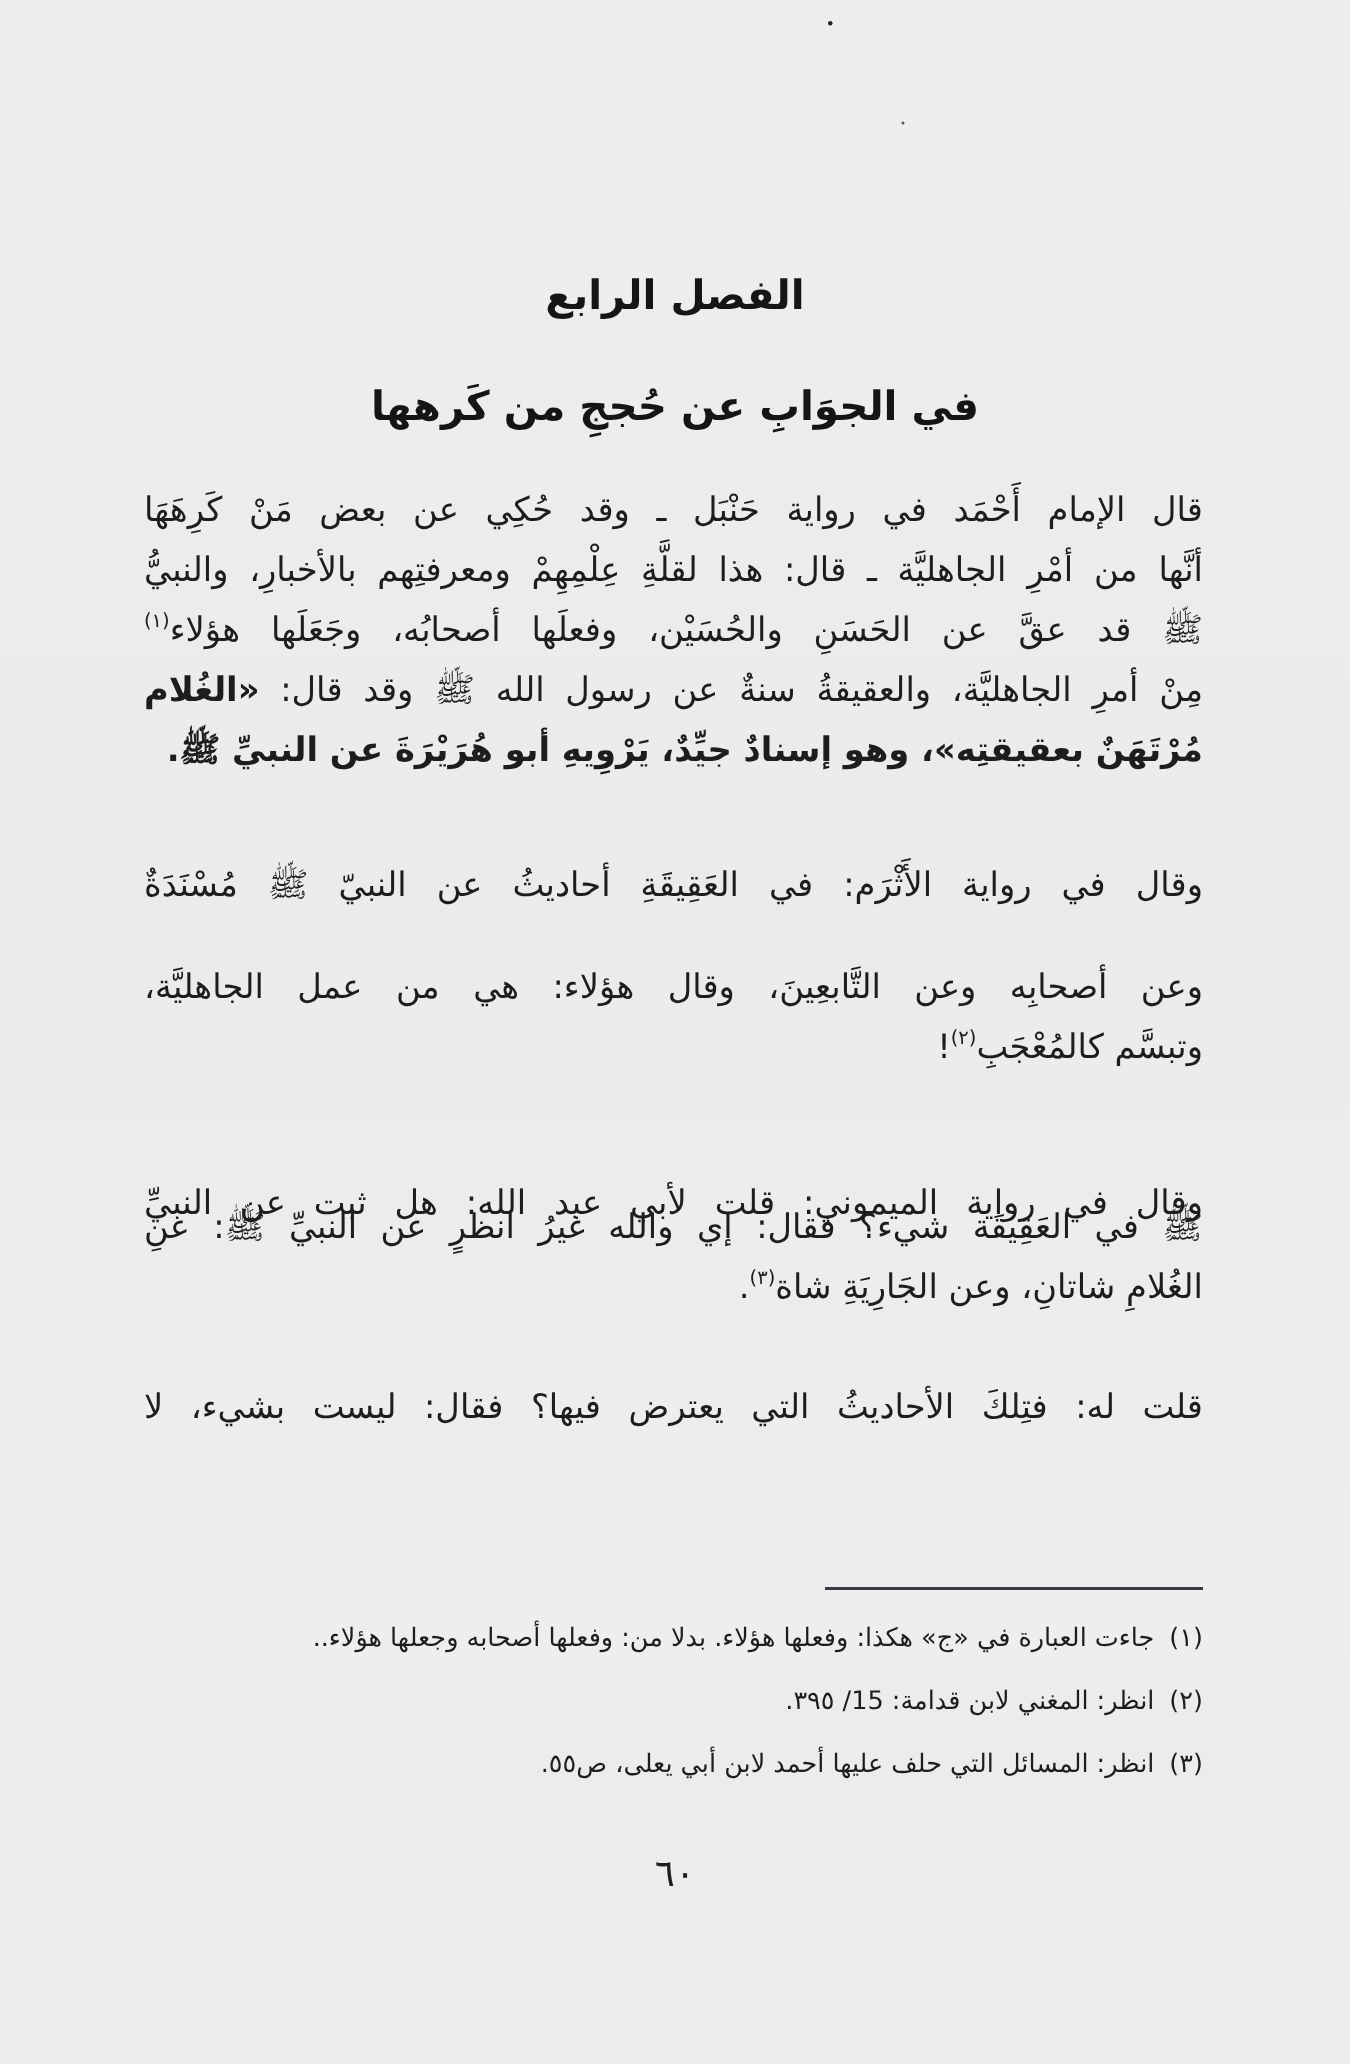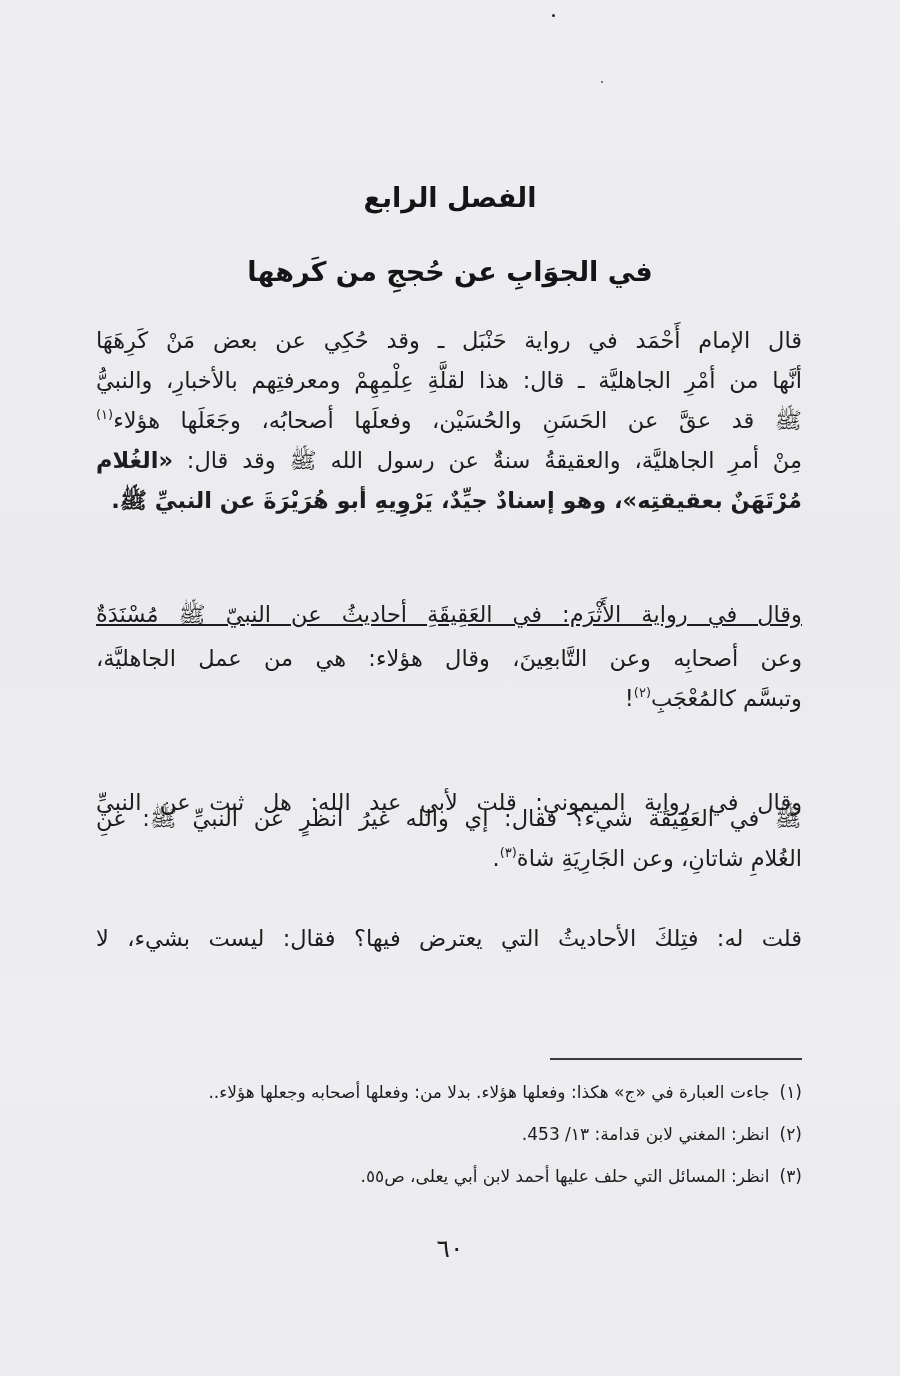--- a/index.html
+++ b/index.html
@@ -104,36 +104,36 @@
 
   <div class="heading chapter-title">الفصل الرابع</div>
   <div class="heading chapter-subtitle">في الجوَابِ عن حُججِ من كَرهها</div>
 
   <div class="line" style="top:322px;">قال الإمام أَحْمَد في رواية حَنْبَل ـ وقد حُكِي عن بعض مَنْ كَرِهَهَا</div>
   <div class="line" style="top:362px;">أنَّها من أمْرِ الجاهليَّة ـ قال: هذا لقلَّةِ عِلْمِهِمْ ومعرفتِهم بالأخبارِ، والنبيُّ</div>
   <div class="line" style="top:402px;margin-left:47px;"><span>ﷺ قد عقَّ عن الحَسَنِ والحُسَيْن، وفعلَها أصحابُه، وجَعَلَها هؤلاء</span><sup class="fn">(١)</sup></div>
   <div class="line" style="top:442px;"><span>مِنْ أمرِ الجاهليَّة، والعقيقةُ سنةٌ عن رسول الله ﷺ وقد قال:</span> <span class="bold-quote">«الغُلام</span></div>
   <div class="line last" style="top:482px;"><span class="bold-quote">مُرْتَهَنٌ بعقيقتِه»، وهو إسنادٌ جيِّدٌ، يَرْوِيهِ أبو هُرَيْرَةَ عن النبيِّ ﷺ.</span></div>
 
-  <div class="line" style="top:596px;text-decoration:underline;">وقال في رواية الأَثْرَم: في العَقِيقَةِ أحاديثُ عن النبيّ ﷺ مُسْنَدَةٌ</div>
+  <div class="line" style="top:572px;">وقال في رواية الأَثْرَم: في العَقِيقَةِ أحاديثُ عن النبيّ ﷺ مُسْنَدَةٌ</div>
   <div class="line" style="top:640px;">وعن أصحابِه وعن التَّابعِينَ، وقال هؤلاء: هي من عمل الجاهليَّة،</div>
   <div class="line last" style="top:680px;"><span>وتبسَّم كالمُعْجَبِ</span><sup class="fn">(٢)</sup><span>!</span></div>
 
   <div class="line" style="top:784px;">وقال في رواية الميموني: قلت لأبي عبد الله: هل ثبت عن النبيِّ</div>
   <div class="line" style="top:800px;">ﷺ في العَقِيقَة شيء؟ فقال: إي والله غيرُ انظرٍ عن النبيِّ ﷺ: عنِ</div>
   <div class="line last" style="top:840px;"><span>الغُلامِ شاتانِ، وعن الجَارِيَةِ شاة</span><sup class="fn">(٣)</sup><span>.</span></div>
 
   <div class="line" style="top:920px;">قلت له: فتِلكَ الأحاديثُ التي يعترض فيها؟ فقال: ليست بشيء، لا</div>
 
   <div class="fn-rule"></div>
 
   <div class="footnote" style="top:1078px;">
     <span class="num">(١)</span><span>جاءت العبارة في «ج» هكذا: وفعلها هؤلاء. بدلا من: وفعلها أصحابه وجعلها هؤلاء..</span>
   </div>
   <div class="footnote" style="top:1120px;">
-    <span class="num">(٢)</span><span>انظر: المغني لابن قدامة: ١٣/ 453.</span>
+    <span class="num">(٢)</span><span>انظر: المغني لابن قدامة: 15/ ٣٩٥.</span>
   </div>
   <div class="footnote" style="top:1162px;">
     <span class="num">(٣)</span><span>انظر: المسائل التي حلف عليها أحمد لابن أبي يعلى، ص٥٥.</span>
   </div>
 
   <div class="page-number">٦٠</div>
 </div>
 
 </body></html>

